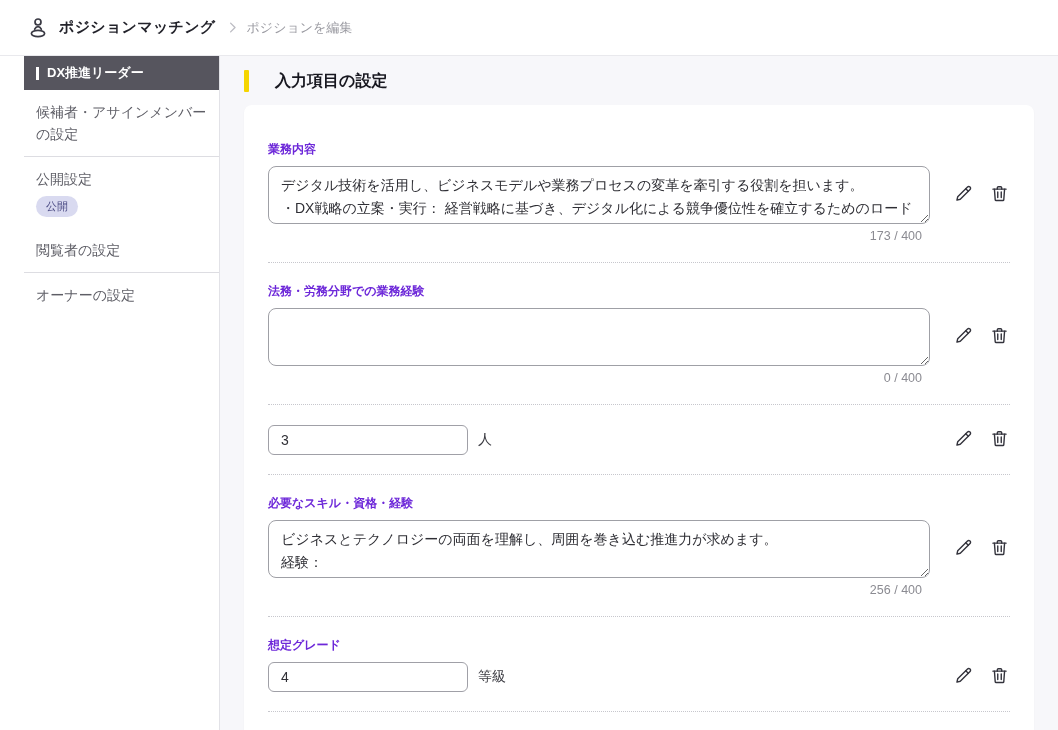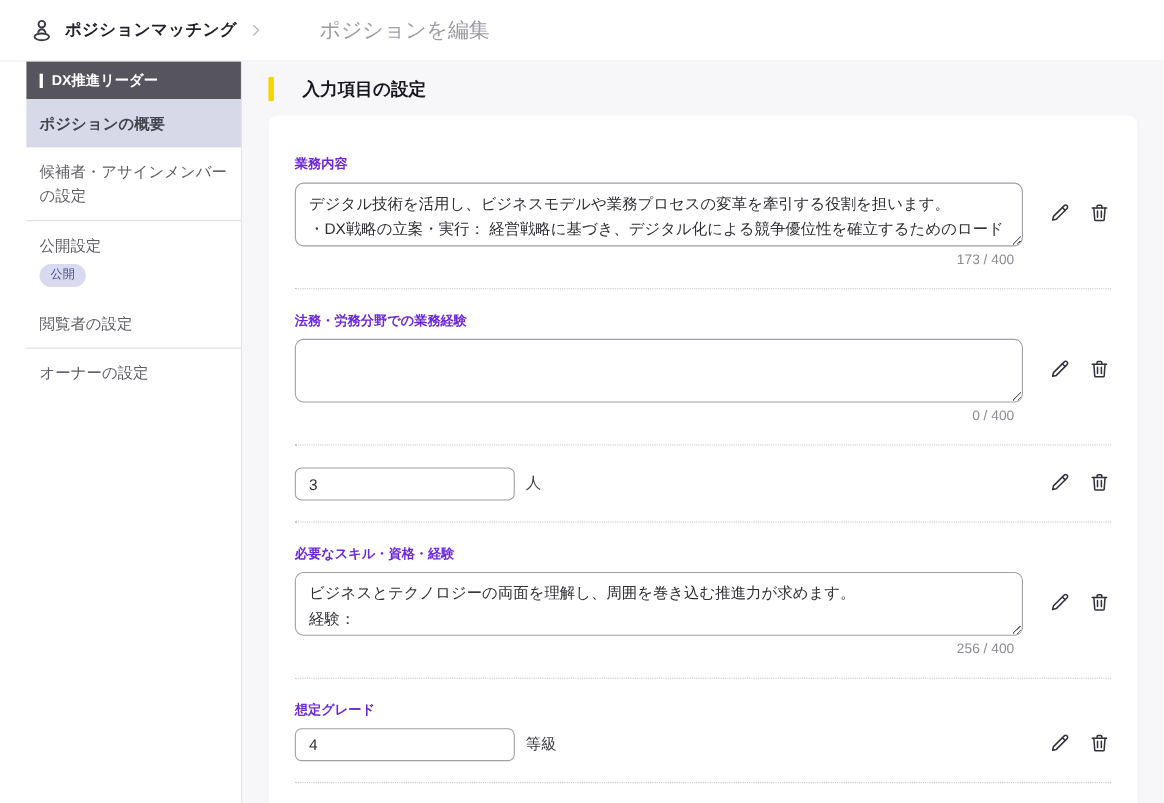--- a/index.html
+++ b/index.html
@@ -5,21 +5,21 @@
   * { margin:0; padding:0; box-sizing:border-box; }
   html,body { width:1058px; height:730px; overflow:hidden; }
   body { font-family:"Liberation Sans","DejaVu Sans",sans-serif; background:#fff; color:#2f2f36; }
 
   
   .topbar { height:56px; display:flex; align-items:center; padding-left:26px;
             background:#fff; border-bottom:1px solid #e9e9ed; }
   .logo { display:flex; align-items:center; margin-right:9px; }
   .app-title { font-size:15px; font-weight:bold; color:#23232b; letter-spacing:.02em; }
   .crumb-sep { margin:0 7px 0 9px; display:flex; align-items:center; }
-  .crumb { font-size:19px; color:#9b9ba2;margin-left:44px; }
+  .crumb { font-size:13px; color:#9b9ba2; }
 
   
   .page-body { display:flex; height:682px; }
 
   
   .sidebar { width:220px; background:#fff; border-right:1px solid #e2e2e7; flex:0 0 220px;padding-left:24px; }
   .sidebar-header { background:#56555e; color:#fff; font-size:13px; font-weight:bold;
                     padding:9px 12px; display:flex; align-items:center; line-height:16px; }
   .sidebar-header .bar { display:inline-block; width:3px; height:13px; background:#fff; margin-right:8px; }
   .nav-item { padding:11px 12px; font-size:14px; color:#5e5e66; line-height:22px; cursor:pointer;
@@ -75,24 +75,20 @@
 </div>
 
 <div class="page-body">
 
   <div class="sidebar">
     <div class="sidebar-header">
       <span class="bar"></span>
       <span>DX推進リーダー</span>
     </div>
     <nav>
-  <div class="nav-item selected">
-    <span class="nav-label">ポジションの概要</span>
-
-  </div>
 
 
   <div class="nav-item divider-after">
     <span class="nav-label">候補者・アサインメンバーの設定</span>
 
   </div>
 
   <div class="nav-item">
     <span class="nav-label">公開設定</span>
     <span class="nav-badge">公開</span>

